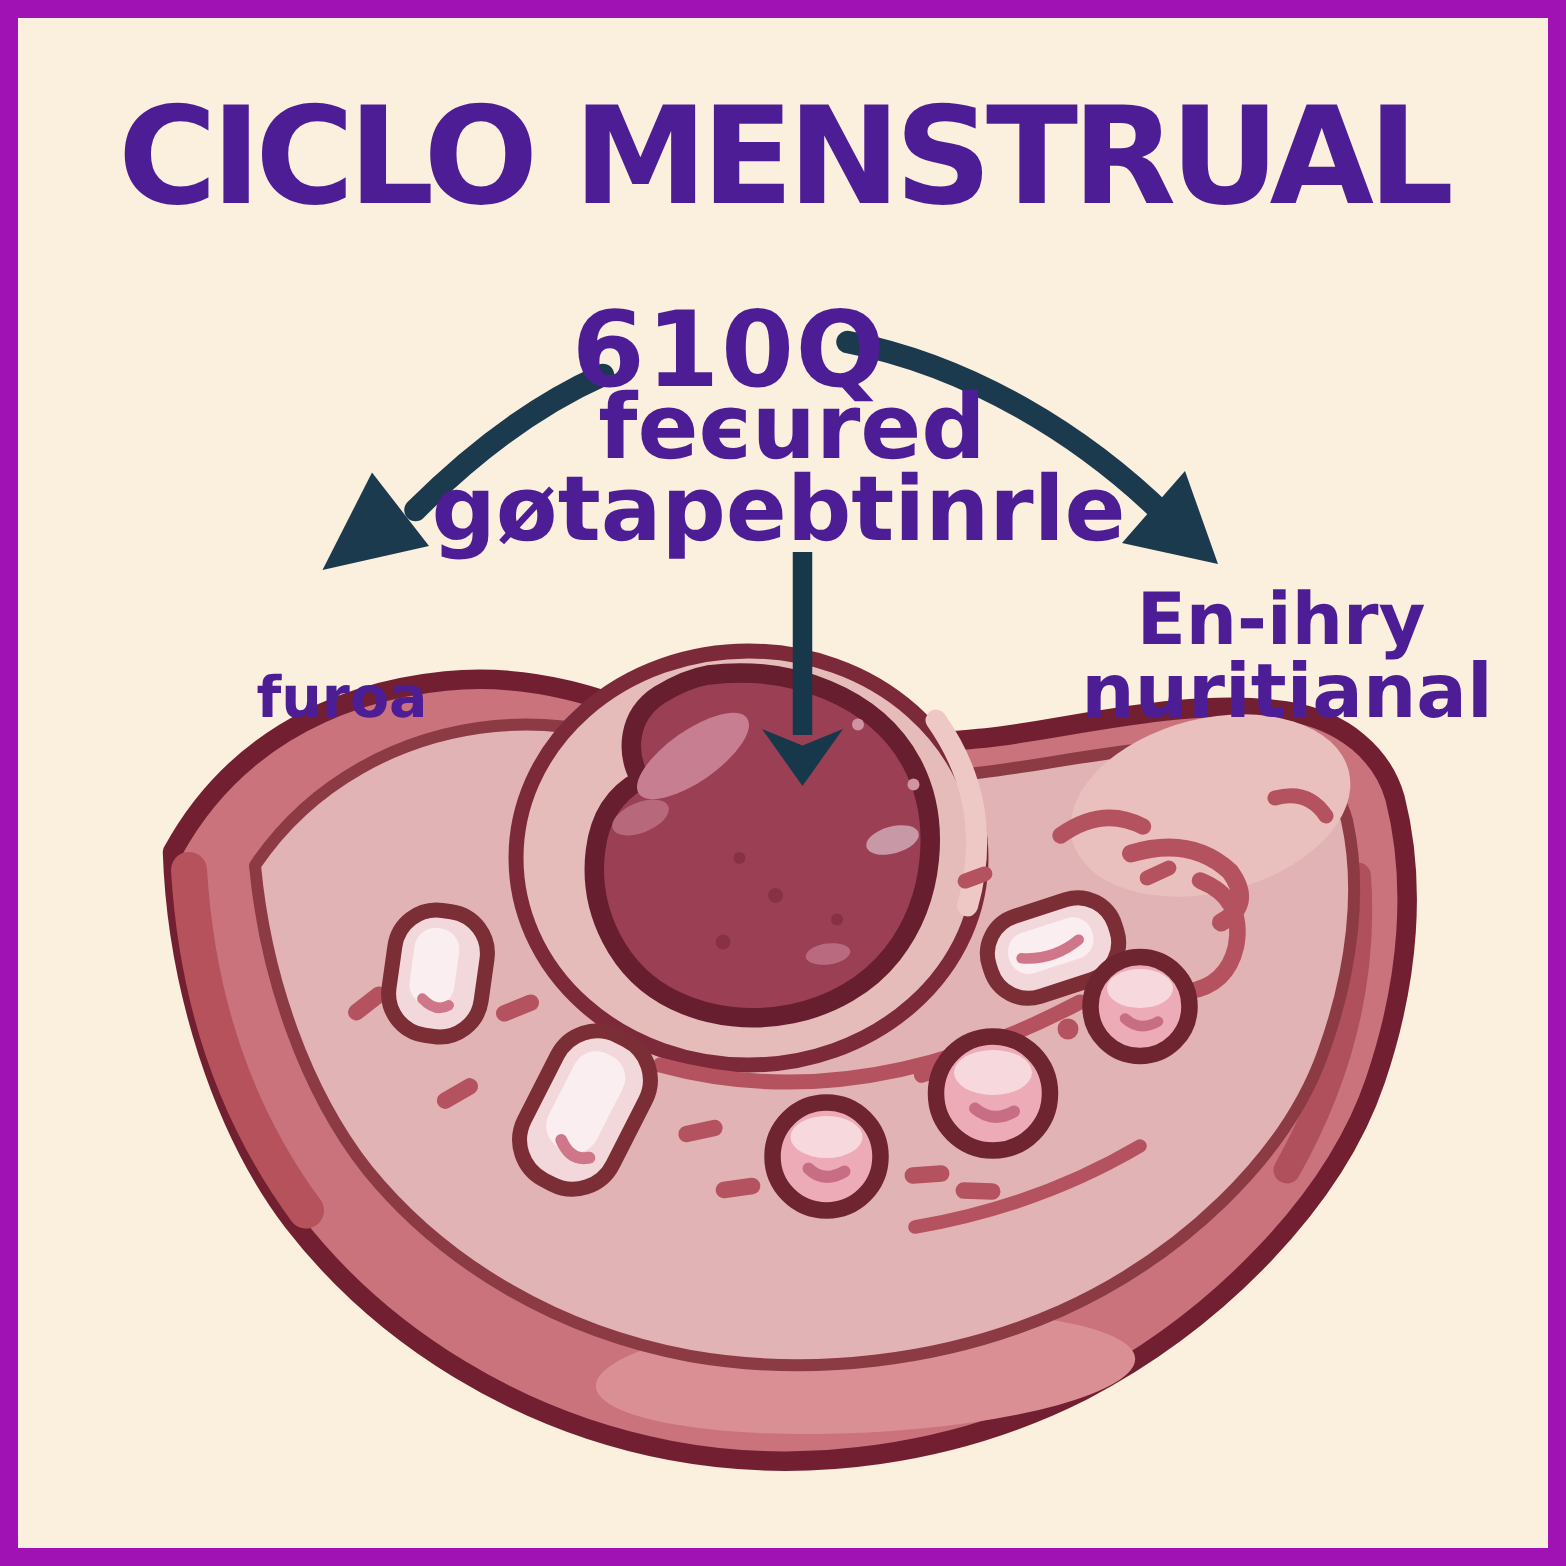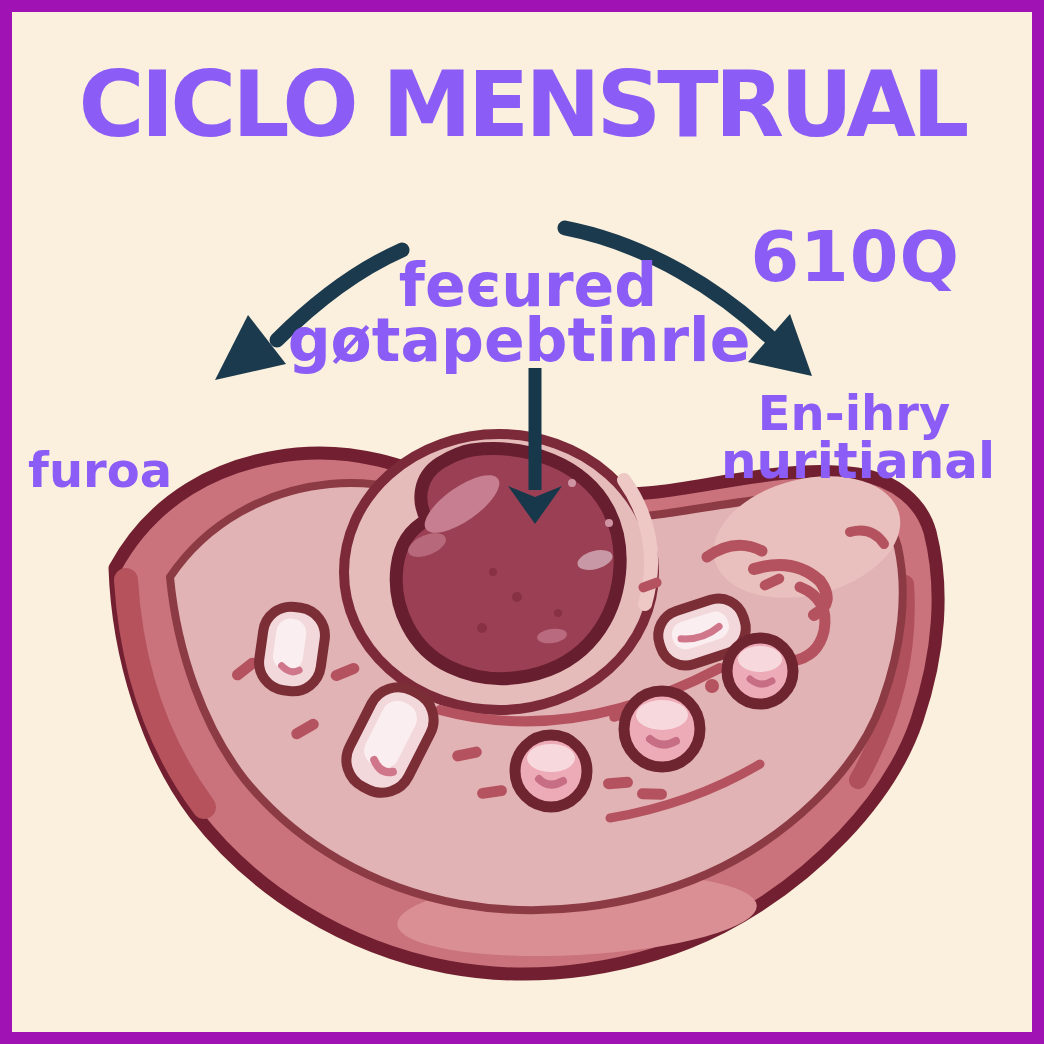--- a/index.html
+++ b/index.html
@@ -5,30 +5,30 @@
   html,body{margin:0;padding:0;background:#d9d9d9;}
   .canvas{
     position:relative;
     width:1044px;height:1044px;
     box-sizing:border-box;
     background:#faf0dd;
     border:12px solid #a012b4;
     overflow:hidden;
     font-family:"DejaVu Sans","Liberation Sans",sans-serif;
   }
-  .txt{position:absolute;color:#8b5cf6;font-weight:bold;white-space:nowrap;line-height:1;}
+  .txt{position:absolute;color:#4c1d95;font-weight:bold;white-space:nowrap;line-height:1;}
   .title{
     top:48px;left:0;width:1020px;text-align:center;
     font-size:90px;letter-spacing:-4px;font-weight:800;
   }
-  .c1{top:186px;left:0;width:948px;text-align:right;font-size:70px;letter-spacing:1px;margin-top:24px;}
+  .c1{top:186px;left:0;width:948px;text-align:center;font-size:70px;letter-spacing:1px;}
   .c2{top:243px;left:0;width:1032px;text-align:center;font-size:60px;}
   .c3{top:298px;left:0;width:1014px;text-align:center;font-size:60px;}
   .l1{top:383px;left:46px;width:400px;text-align:center;font-size:48px;}
-  .l2{top:434px;left:16px;width:400px;text-align:left;font-size:48px;}
+  .l2{top:434px;left:16px;width:400px;text-align:center;font-size:38px;}
   .r1{top:377px;left:642px;width:400px;text-align:center;font-size:48px;}
   .r2{top:424px;left:646px;width:400px;text-align:center;font-size:50px;}
   svg.fig{position:absolute;left:0;top:0;width:1020px;height:1020px;}
 </style>
 </head>
 <body>
 
 <div class="canvas">
 
   <svg class="fig" viewBox="0 0 1020 1020" aria-hidden="true">

